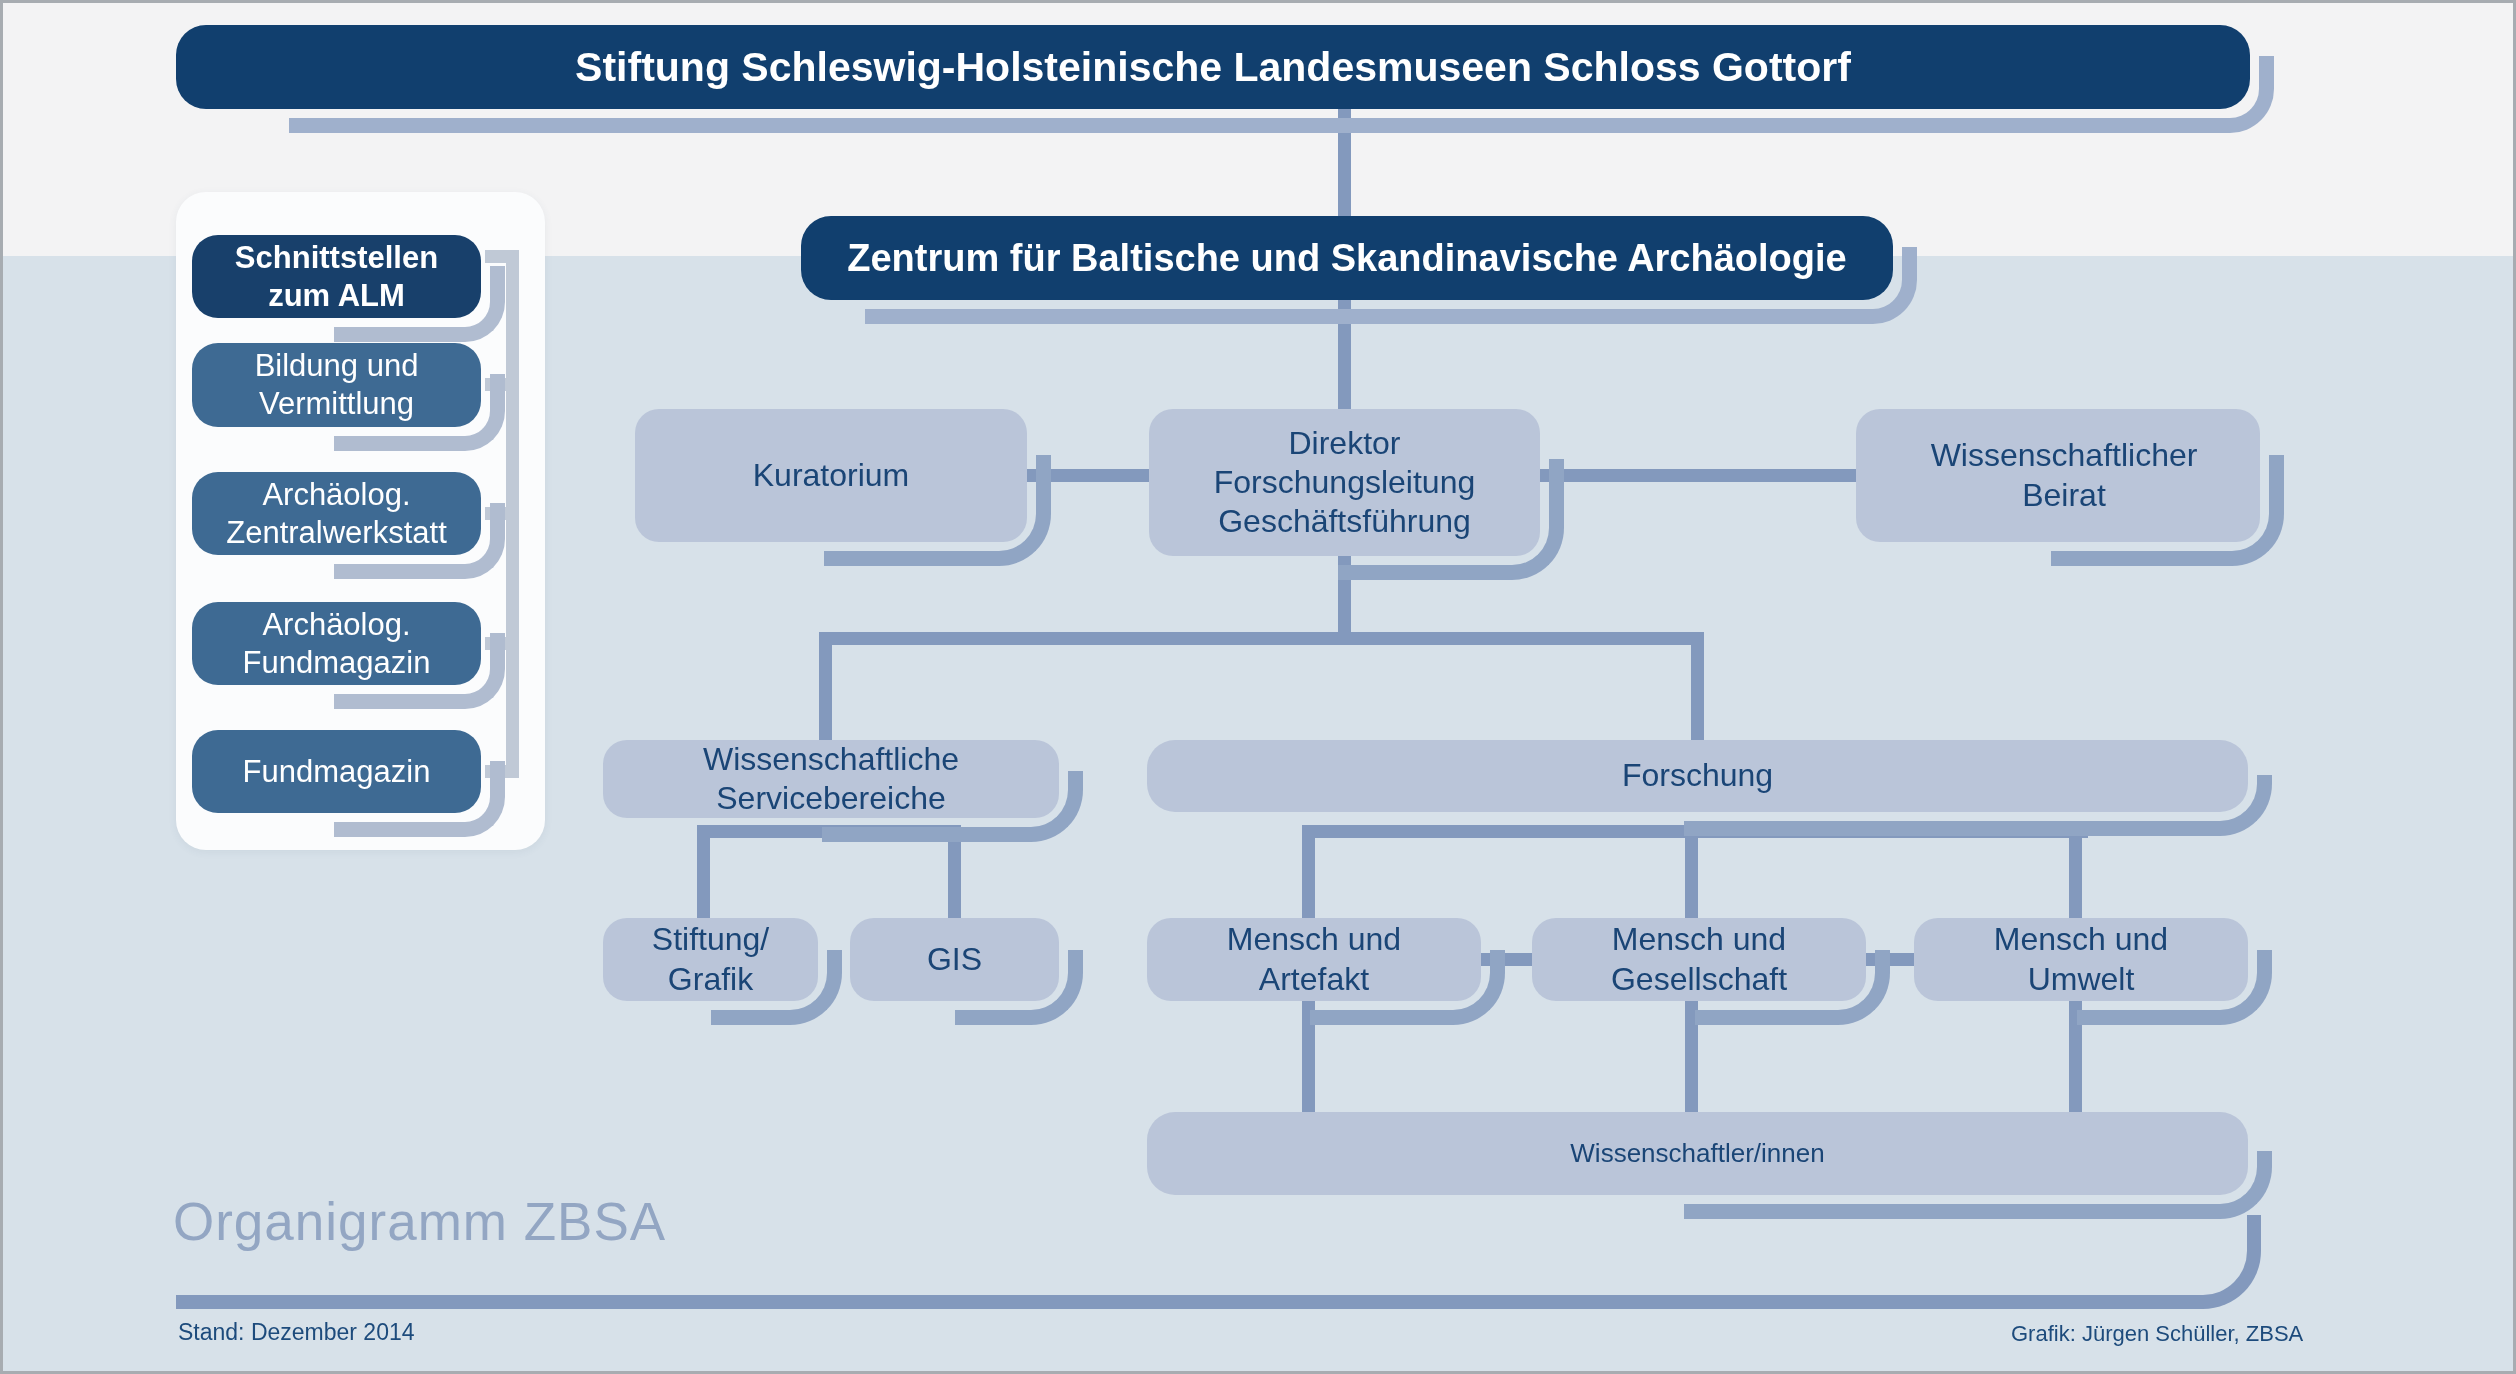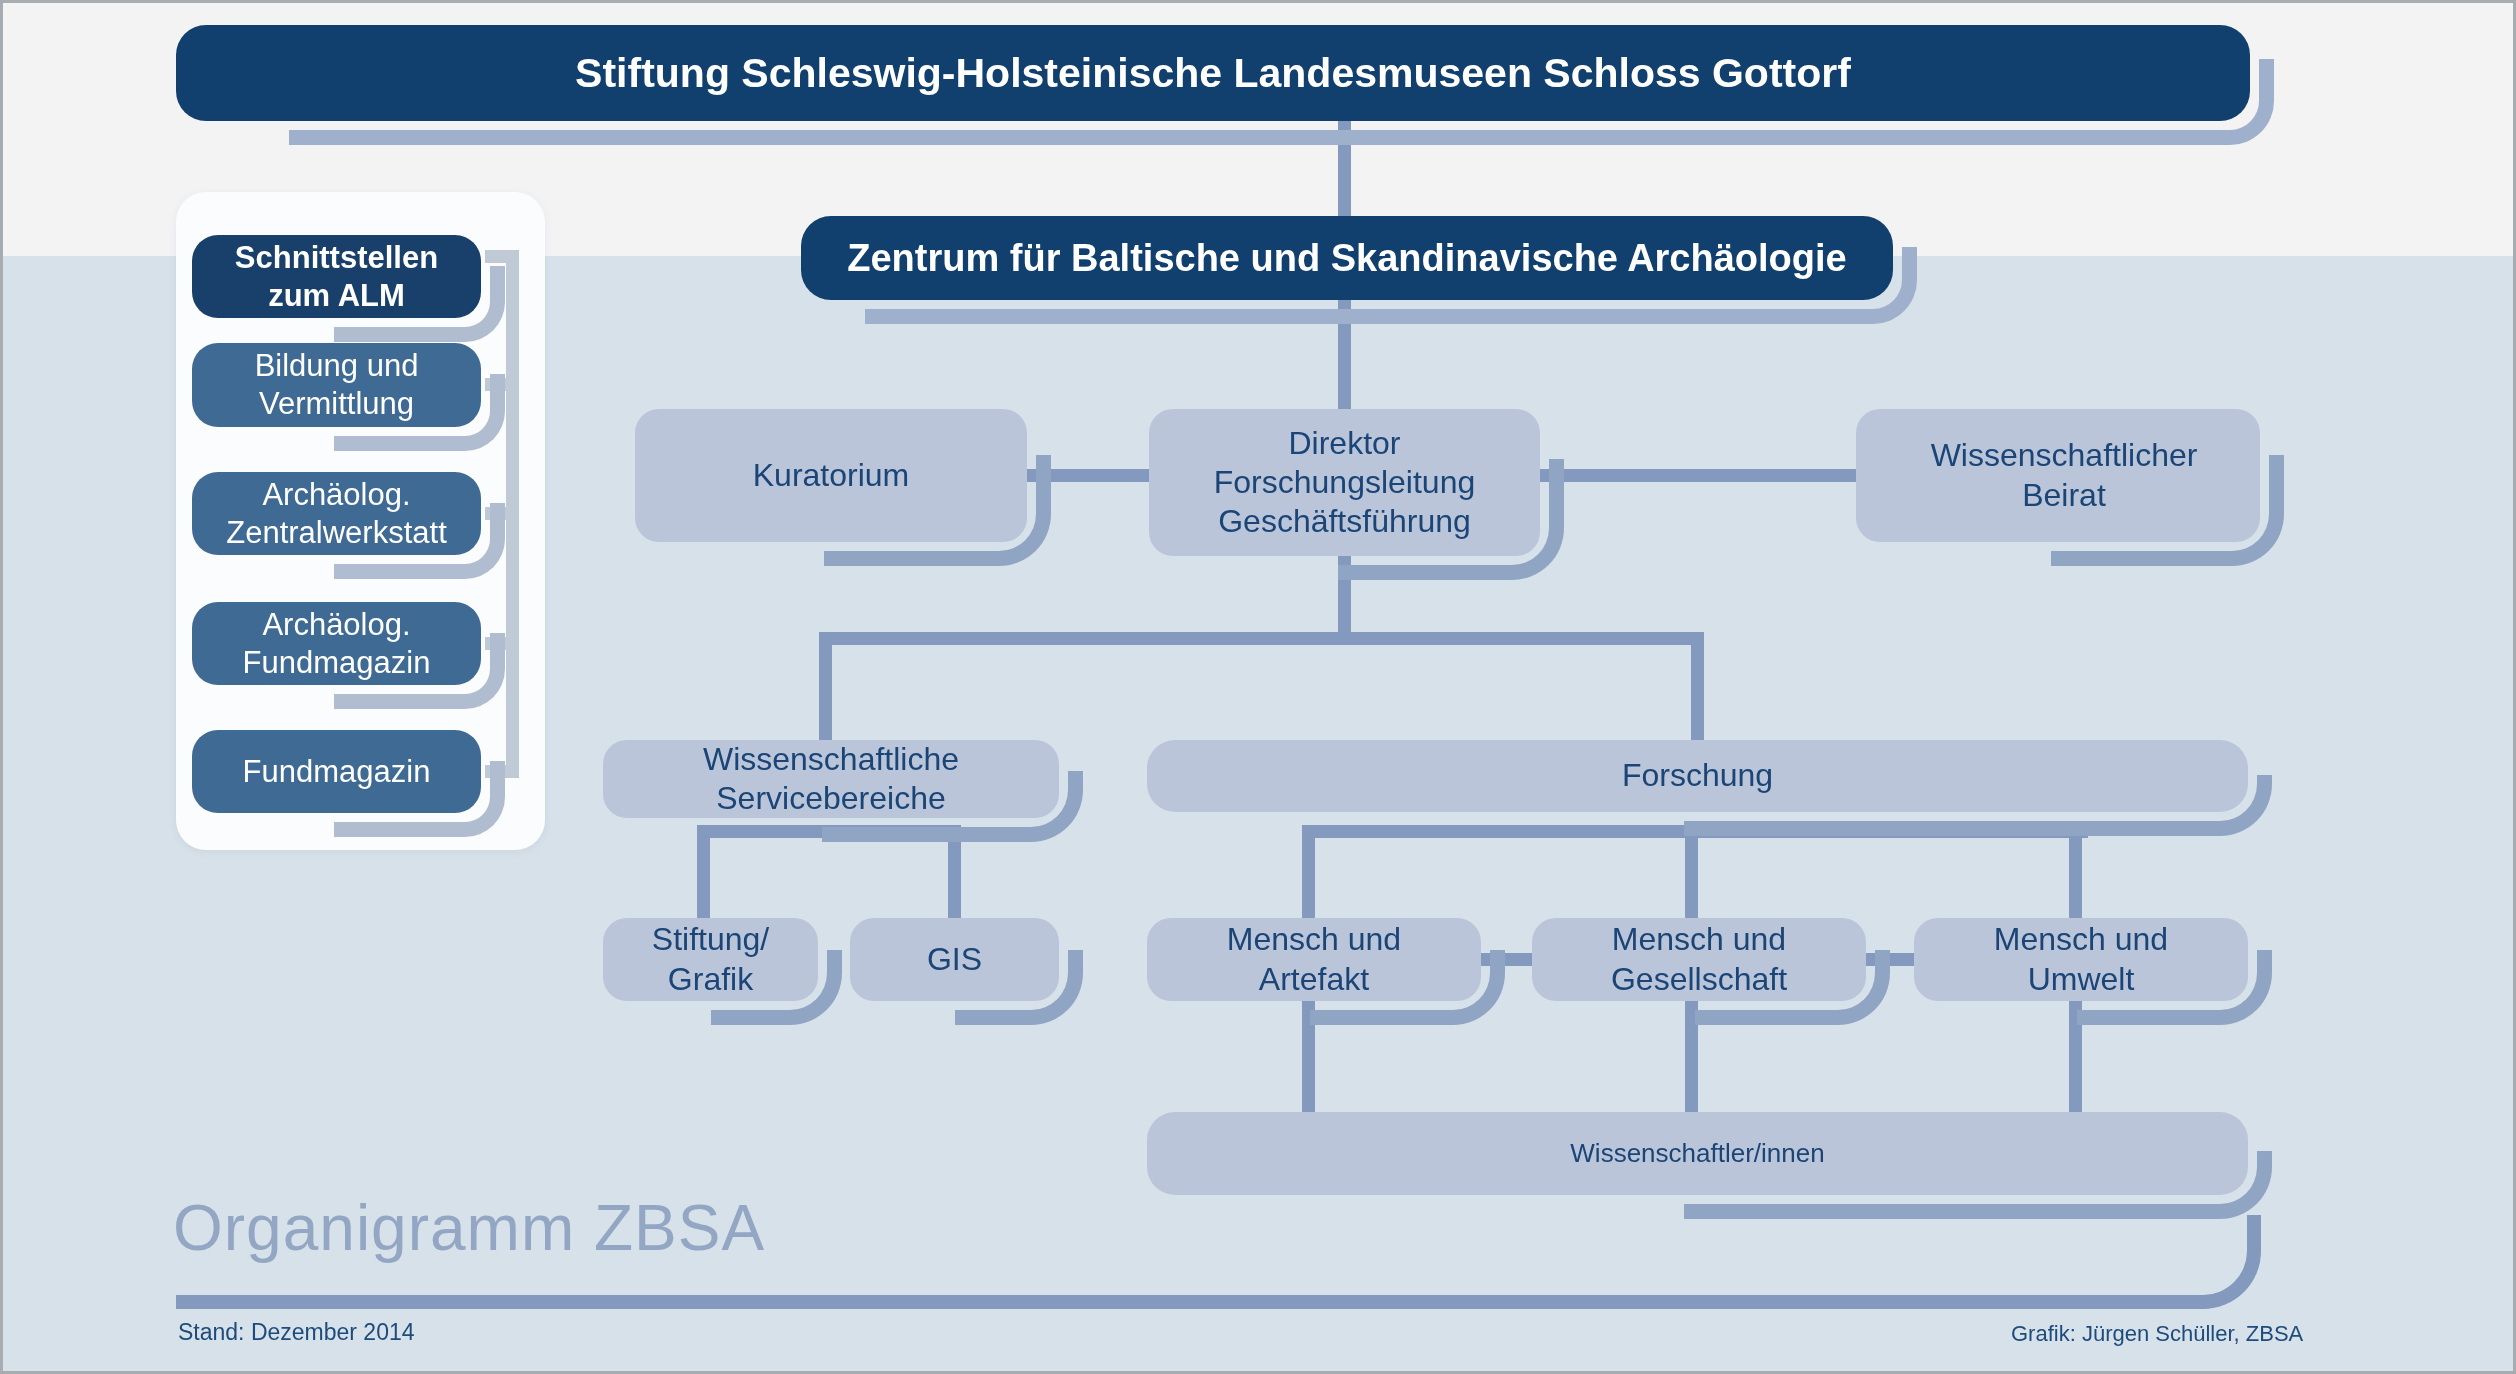--- a/index.html
+++ b/index.html
@@ -52,21 +52,21 @@
   .widebar::after{width:52%;height:64%;}
   .side-item{border-radius:26px;color:#fff;background:var(--side-blue);font-size:31px;}
   .side-item::after{border-right-color:var(--sw-side);border-bottom-color:var(--sw-side);border-bottom-right-radius:40px;width:54%;height:74%;}
   .side-first{background:var(--side-navy);font-weight:bold;}
   .panel{position:absolute;left:173px;top:189px;width:369px;height:658px;background:var(--panel);border-radius:30px;box-shadow:0 2px 8px rgba(60,80,110,0.07);}
   .hook{
     position:absolute;left:2186px;top:1212px;width:72px;height:94px;box-sizing:border-box;
     border-right:14px solid var(--conn);border-bottom:14px solid var(--conn);
     border-bottom-right-radius:58px;
   }
-  .watermark{position:absolute;left:170px;top:1188px;font-size:64px;color:var(--watermark);letter-spacing:1px;}
+  .watermark{position:absolute;left:170px;top:1188px;font-size:53px;color:var(--watermark);letter-spacing:1px;}
   .stand{position:absolute;left:175px;top:1316px;font-size:23px;color:var(--footer);}
   .credit{position:absolute;left:2008px;top:1318px;font-size:22px;color:var(--footer);}
 </style>
 </head>
 <body>
 
 <div id="stage">
 
   <div class="band-bottom"></div>
 
@@ -115,21 +115,21 @@
   <div class="box side-item side-first" style="left:189px;top:212px;width:289px;height:83px;margin-top:20px;">Schnittstellen
 zum ALM</div>
   <div class="box side-item" style="left:189px;top:340px;width:289px;height:84px;">Bildung und
 Vermittlung</div>
   <div class="box side-item" style="left:189px;top:469px;width:289px;height:83px;">Archäolog.
 Zentralwerkstatt</div>
   <div class="box side-item" style="left:189px;top:599px;width:289px;height:83px;">Archäolog.
 Fundmagazin</div>
   <div class="box side-item" style="left:189px;top:727px;width:289px;height:83px;">Fundmagazin</div>
 
-  <div class="box bar" style="left:173px;top:22px;width:2074px;height:96px;font-size:41px;">Stiftung Schleswig-Holsteinische Landesmuseen Schloss Gottorf</div>
+  <div class="box bar" style="left:173px;top:22px;width:2074px;height:84px;font-size:41px;">Stiftung Schleswig-Holsteinische Landesmuseen Schloss Gottorf</div>
   <div class="box bar" style="left:798px;top:213px;width:1092px;height:84px;font-size:38px;">Zentrum für Baltische und Skandinavische Archäologie</div>
 
   <div class="box lightbox" style="left:632px;top:406px;width:392px;height:133px;">Kuratorium</div>
   <div class="box lightbox" style="left:1146px;top:406px;width:391px;height:147px;">Direktor
 Forschungsleitung
 Geschäftsführung</div>
   <div class="box lightbox" style="left:1853px;top:406px;width:392px;height:133px;padding-left:12px;">Wissenschaftlicher
 Beirat</div>
 
   <div class="box lightbox" style="left:600px;top:737px;width:456px;height:78px;">Wissenschaftliche

